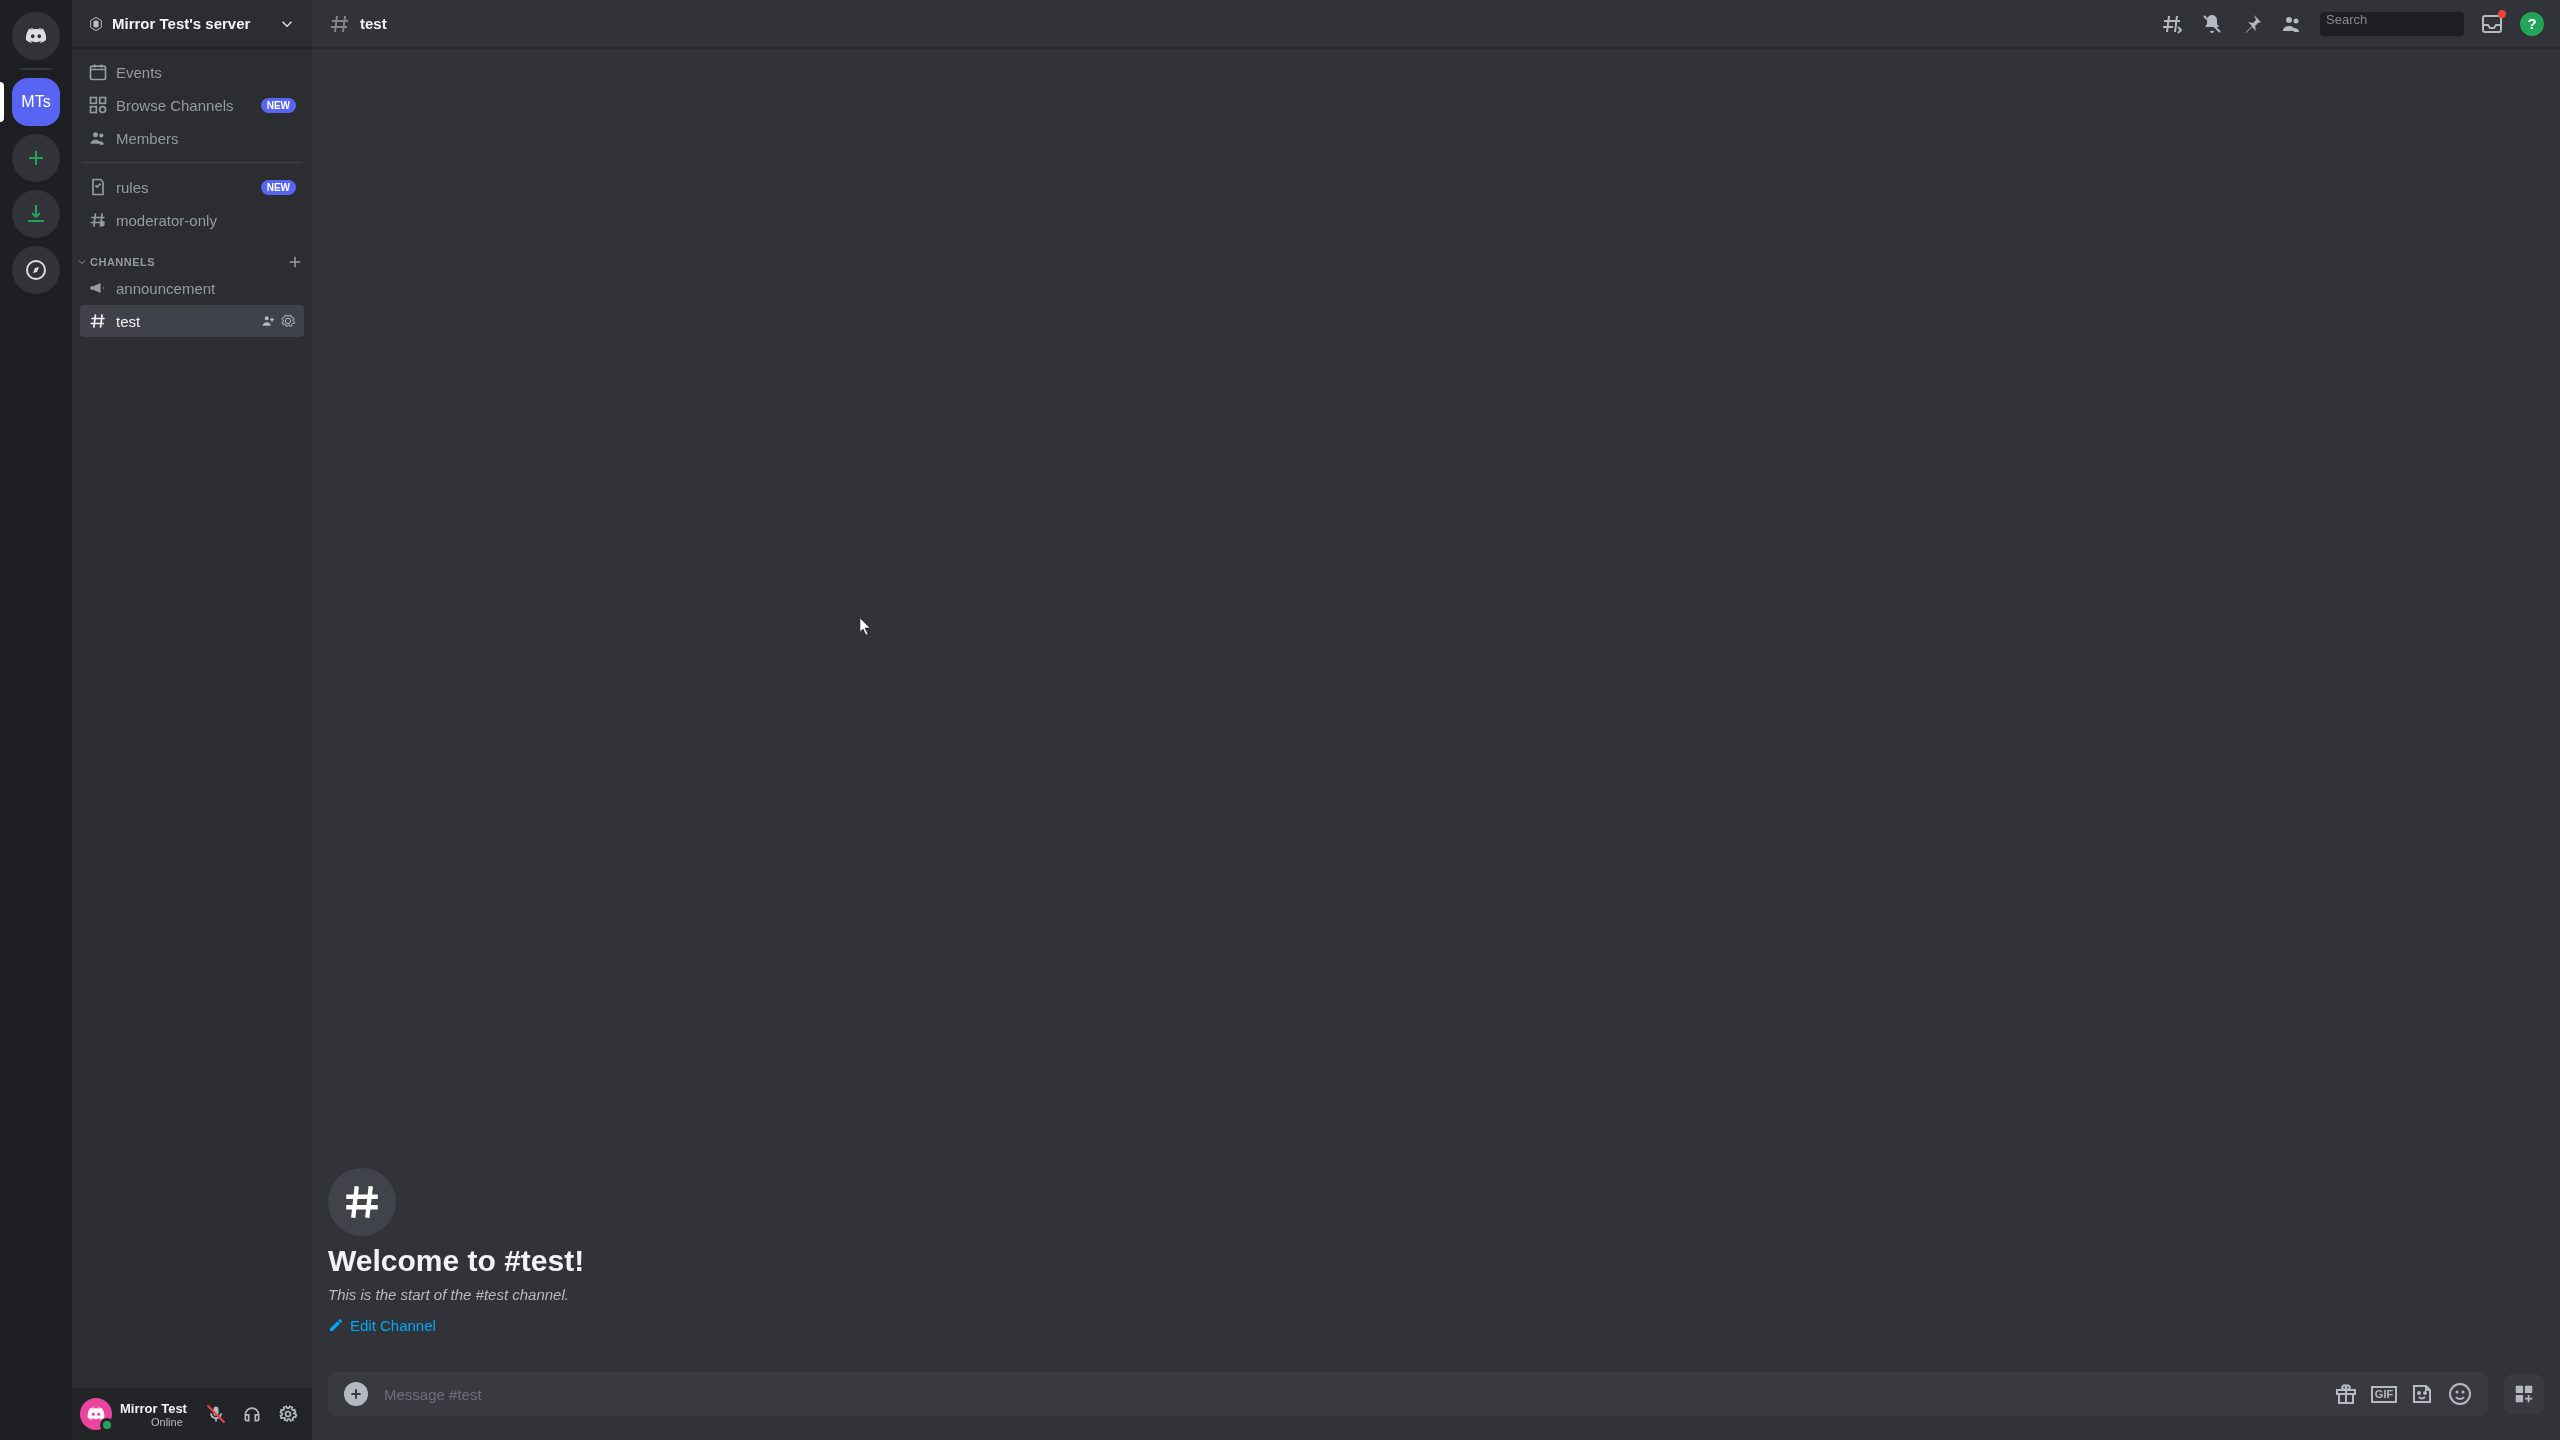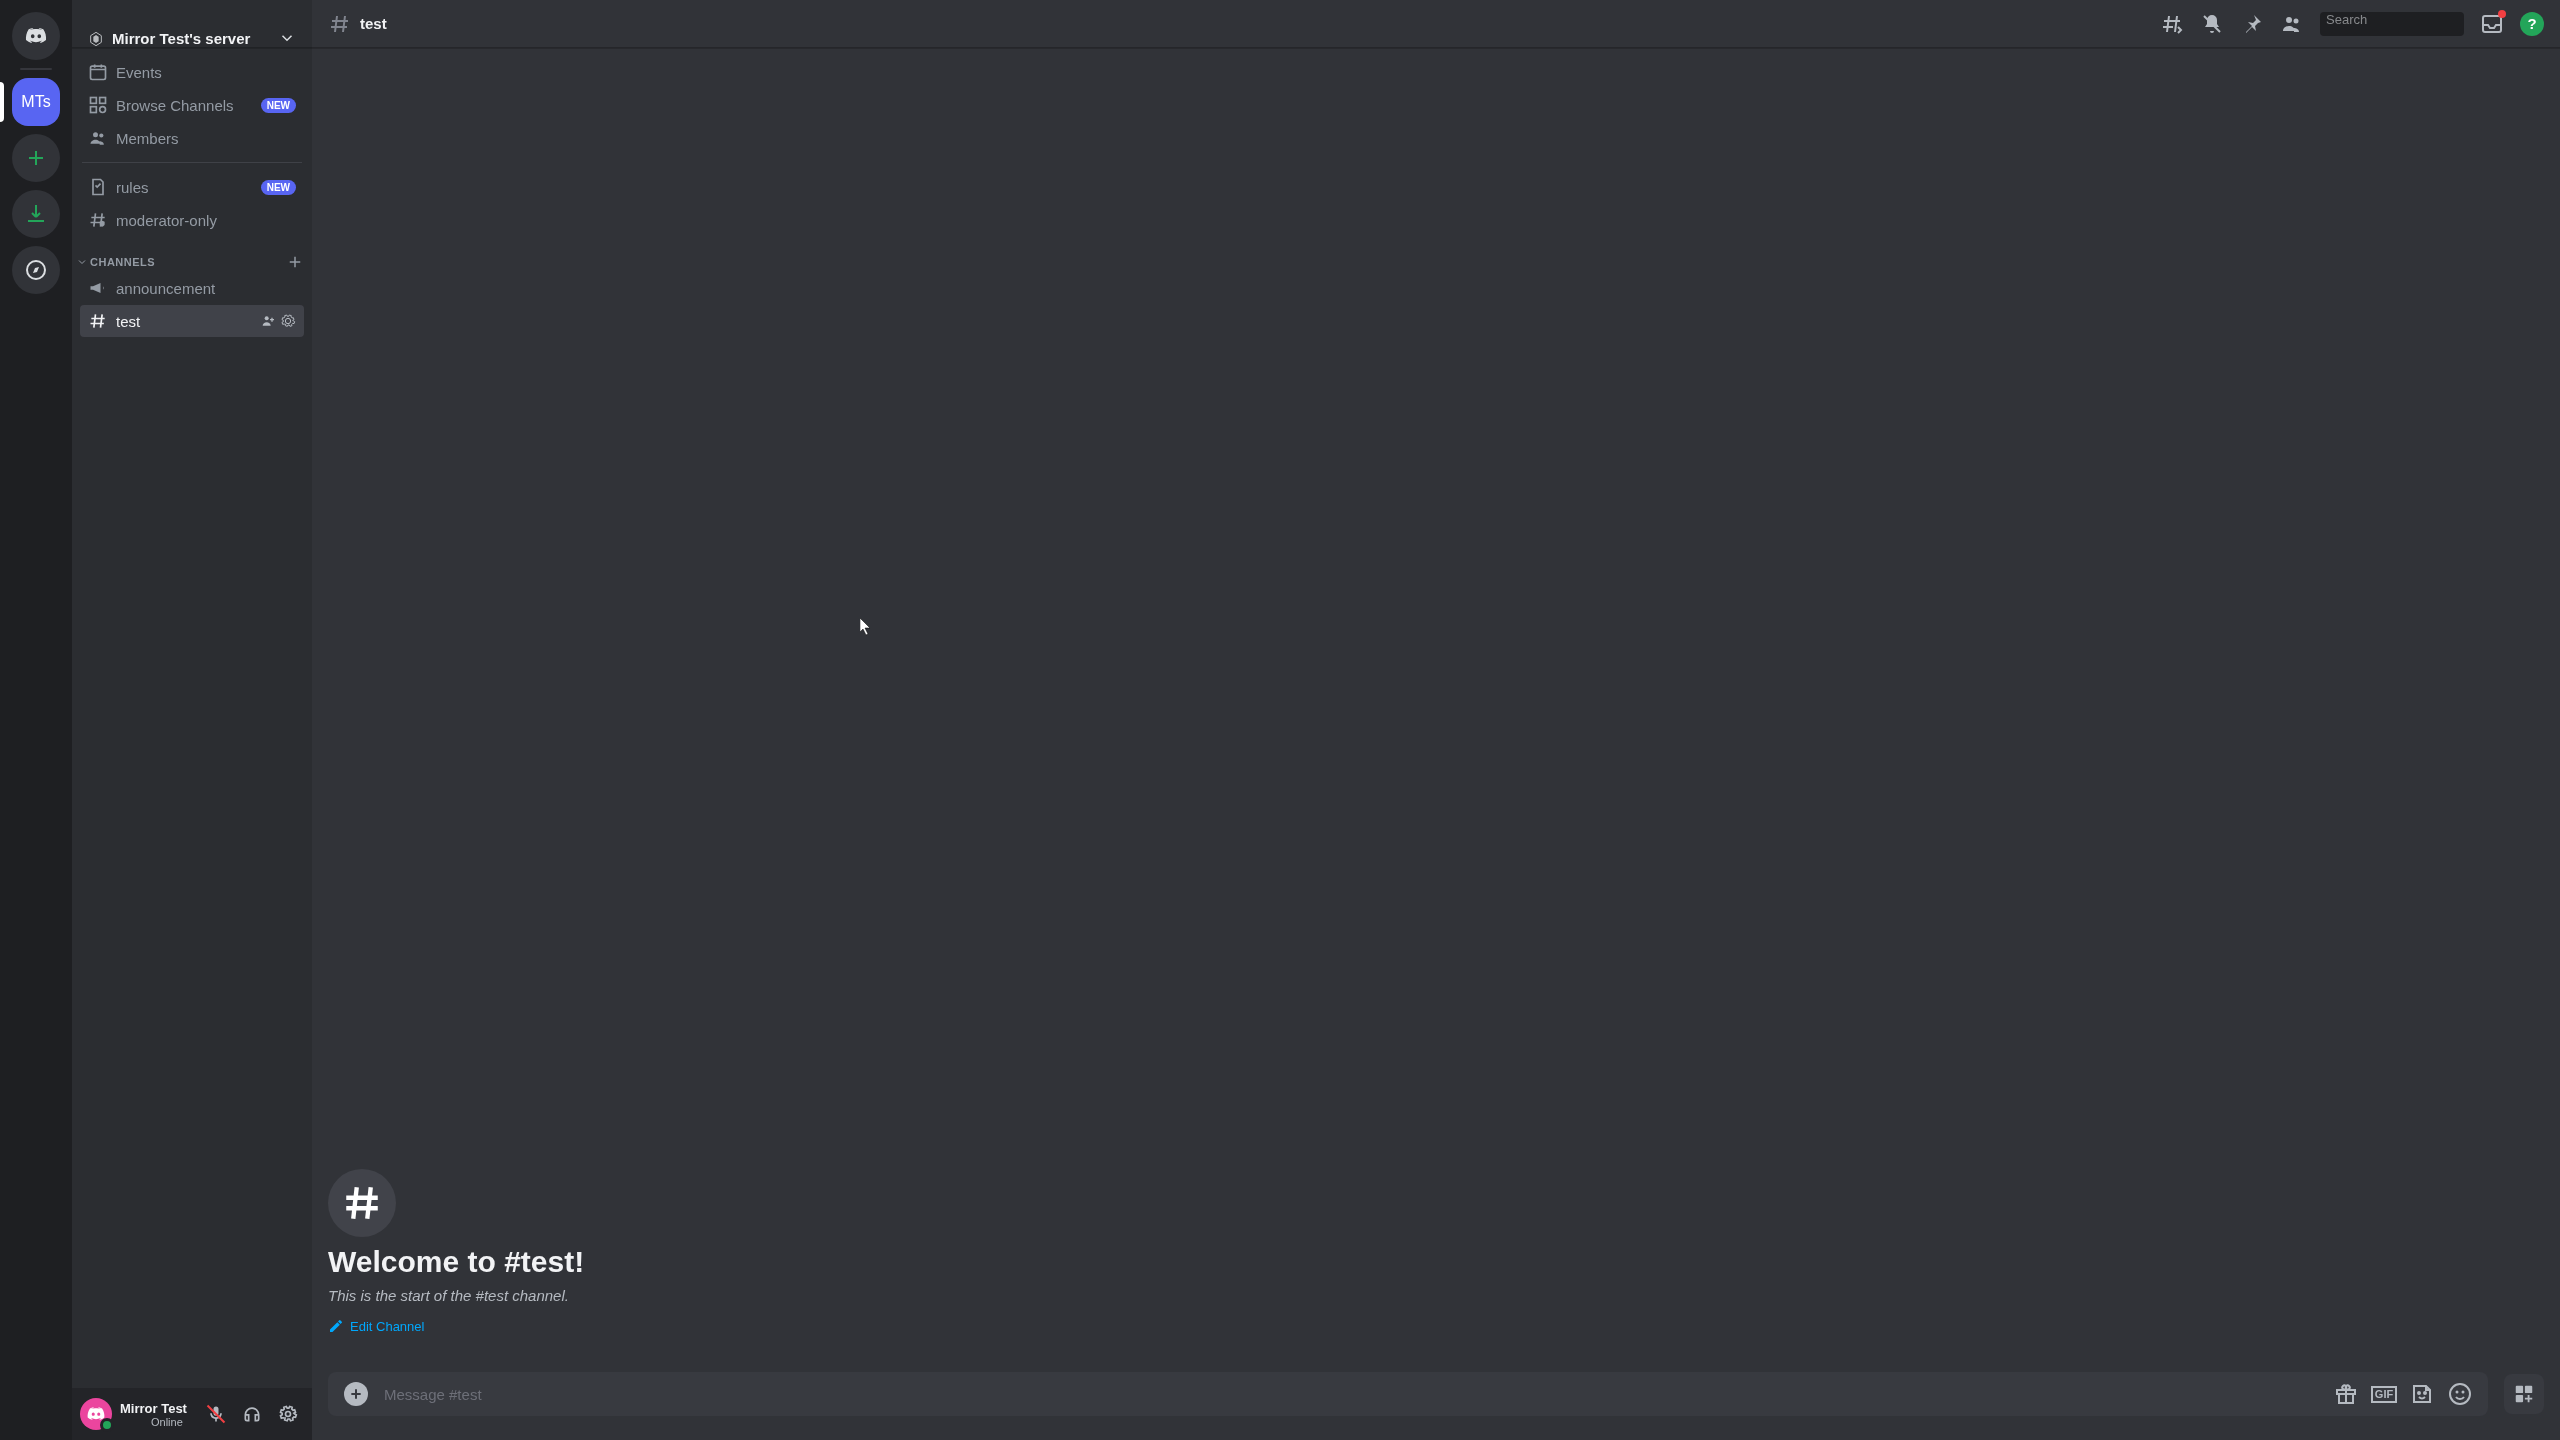--- a/index.html
+++ b/index.html
@@ -58,21 +58,21 @@
     width: 240px;
     background: #2b2d31;
     display: flex;
     flex-direction: column;
     flex-shrink: 0;
   }
   .server-header {
     height: 48px;
     padding: 0 16px;
     display: flex;
-    align-items: flex-end;
+    align-items: center;
     border-bottom: 1px solid rgba(0,0,0,0.24);
     box-shadow: 0 1px 0 rgba(4,4,5,0.2);
     cursor: pointer;
   }
   .server-header .boost { width: 16px; height: 16px; margin-right: 8px; color: #b9bbbe; }
   .server-name { flex: 1; font-size: 15px; font-weight: 600; color: #f2f3f5; white-space: nowrap; overflow: hidden; text-overflow: ellipsis; }
   .server-header .chev { width: 18px; height: 18px; color: #dbdee1; }
   .channel-scroll {
     flex: 1;
     overflow-y: auto;
@@ -221,24 +221,24 @@
     display: flex;
     align-items: center;
     justify-content: center;
     margin-bottom: 8px;
   }
   .welcome-icon svg { width: 42px; height: 42px; color: #fff; }
   .welcome-title { font-size: 30px; font-weight: 800; color: #f2f3f5; margin: 8px 0; }
   .welcome-sub { font-size: 15px; color: #b5bac1; margin-bottom: 8px; font-style: italic; }
   .edit-channel {
     display: inline-flex;
-    align-items: center;
+    align-items: flex-start;
     gap: 6px;
     color: #00a8fc;
-    font-size: 13px;
+    font-size: 15px;
     background: none;
     border: none;
     cursor: pointer;
     padding: 6px 0;
   }
   .edit-channel svg { width: 16px; height: 16px; }
   
   .composer-row {
     display: flex;
     align-items: center;

